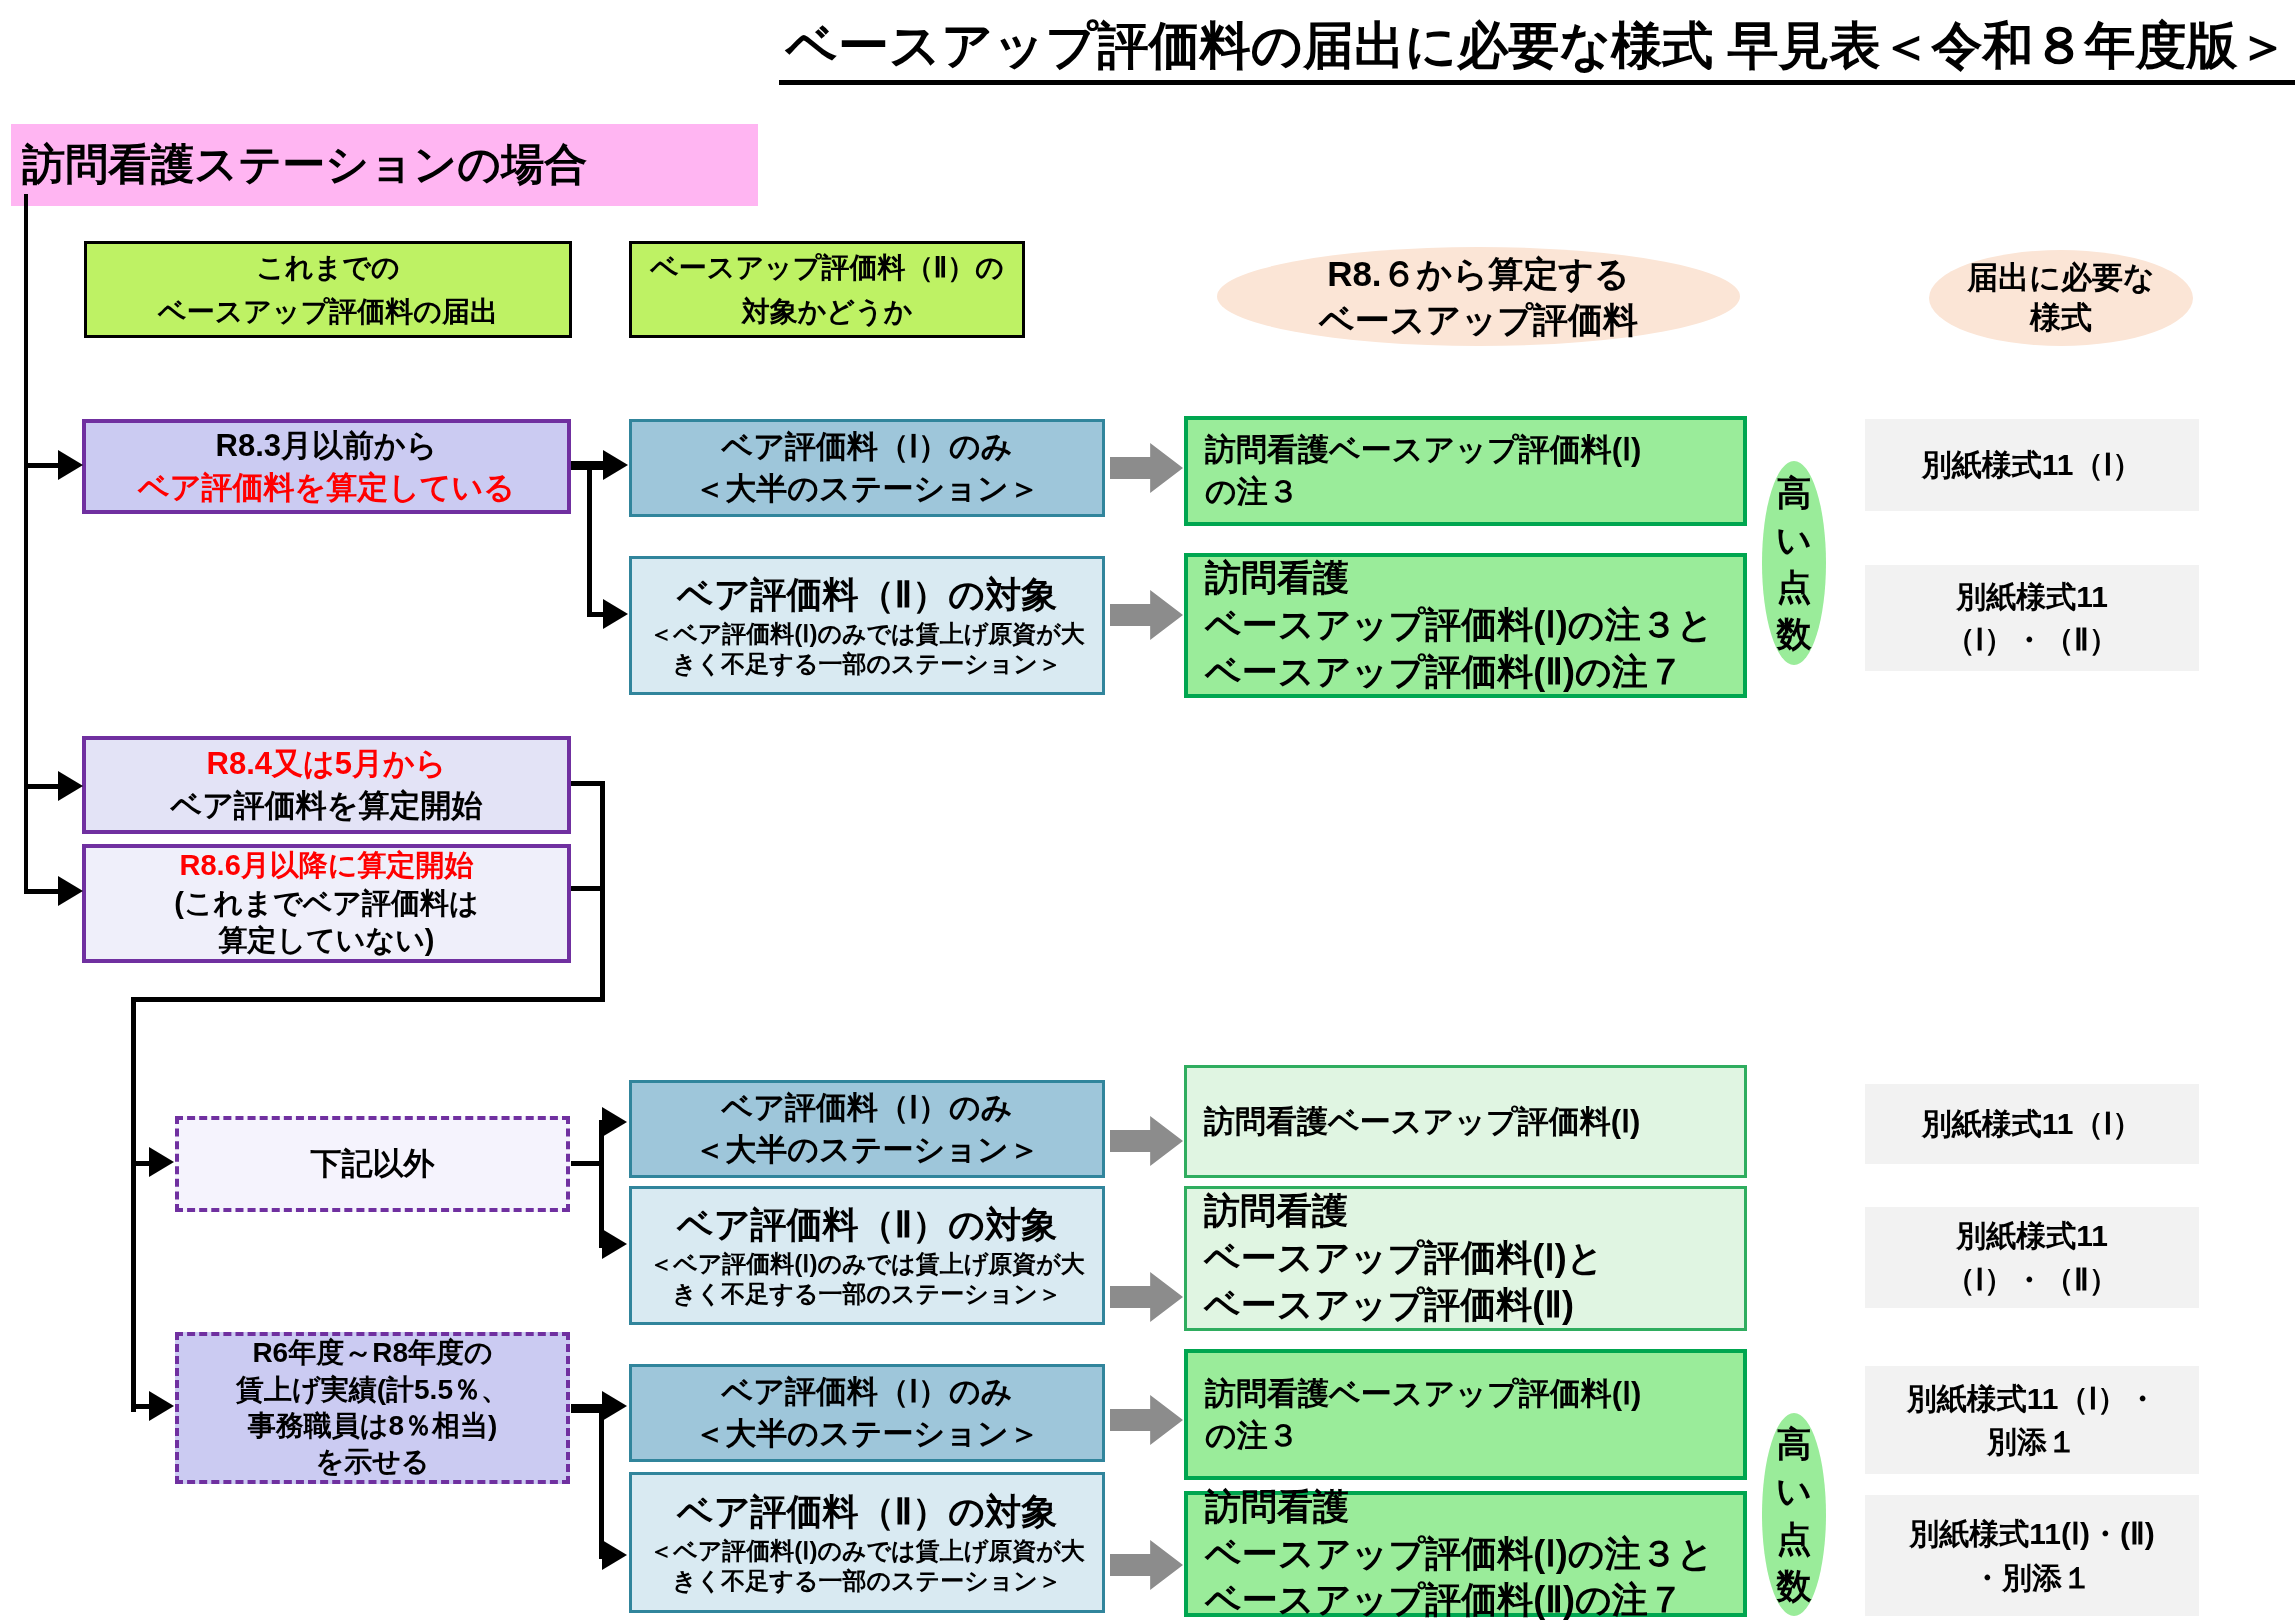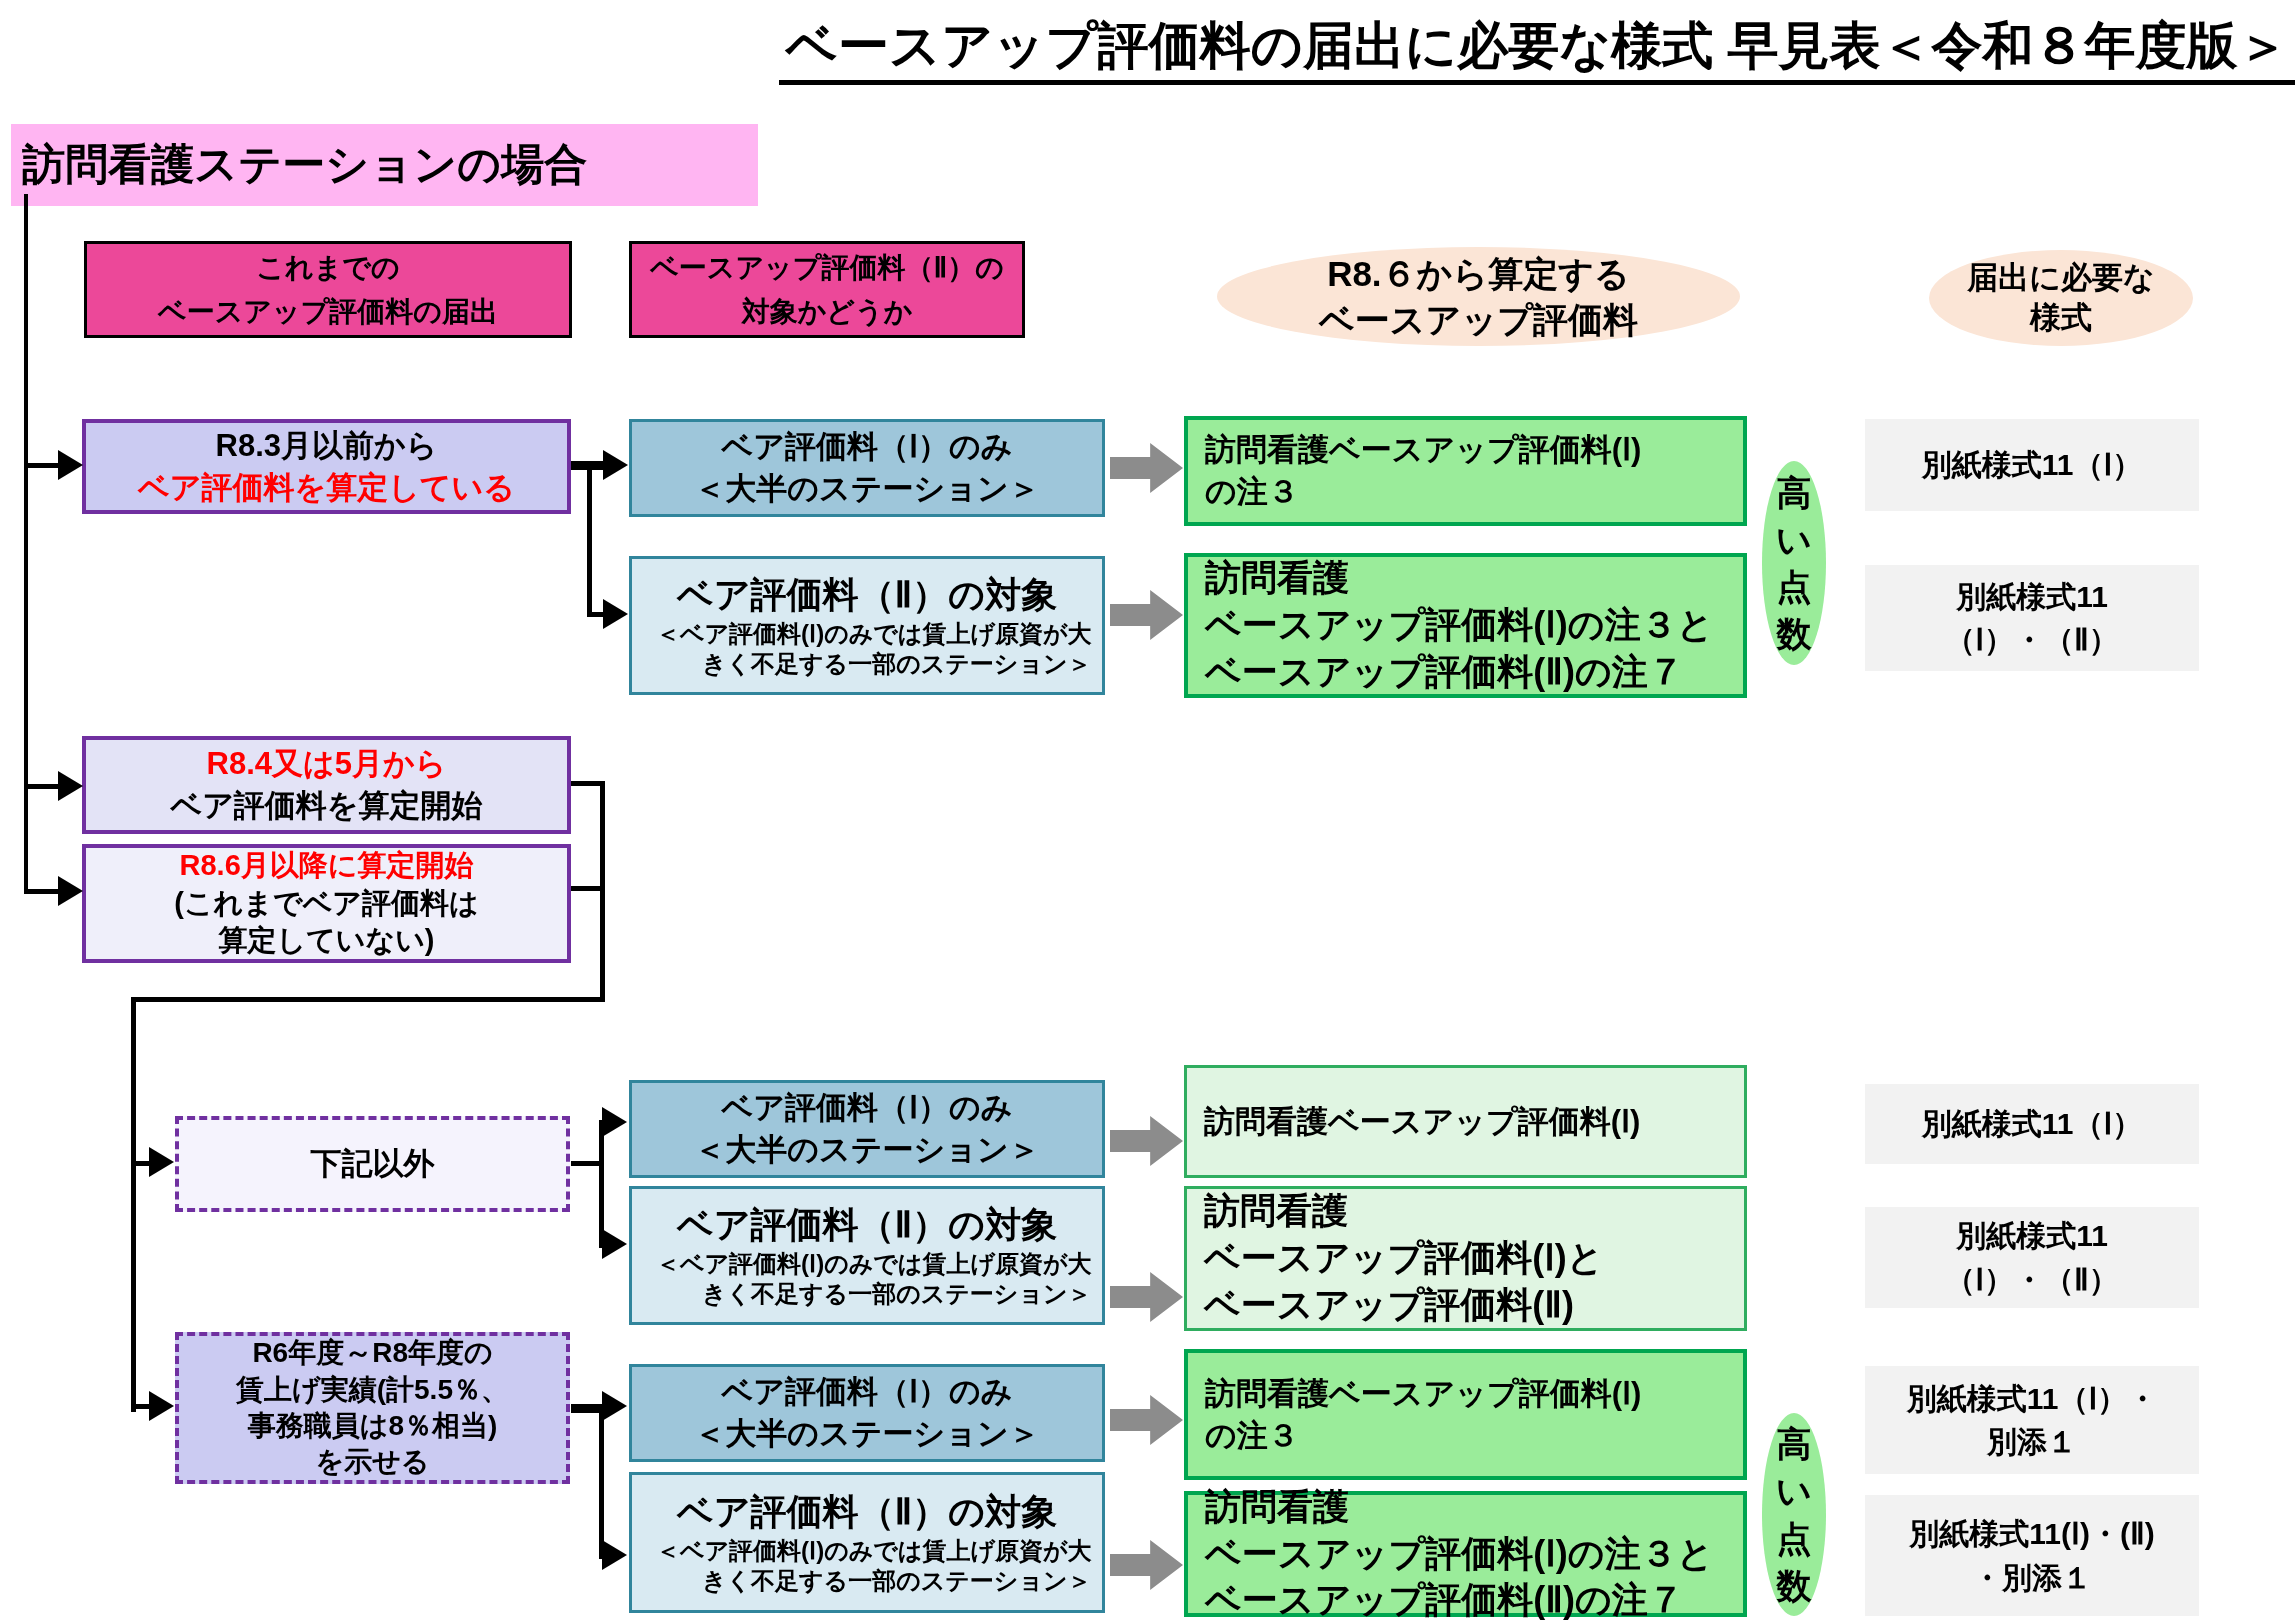--- a/index.html
+++ b/index.html
@@ -9,39 +9,39 @@
   .cc{display:flex;flex-direction:column;justify-content:center;align-items:center;text-align:center}
   .cl{display:flex;flex-direction:column;justify-content:center;align-items:flex-start;text-align:left}
   .line{position:absolute;background:#000}
   .tri{position:absolute;width:0;height:0;border-top:15.7px solid transparent;
        border-bottom:15.7px solid transparent;border-left:25px solid #000}
   .barrow{position:absolute;width:73px;height:50px;background:var(--arrow_gray);
        clip-path:polygon(0 28%,55% 28%,55% 0,100% 50%,55% 100%,55% 72%,0 72%)}
   .title-wrap{position:absolute;top:17px;left:0;width:100%;text-align:right}
   .title{display:inline-block;font-size:51px;line-height:1.15;border-bottom:5.9px solid #000;padding:0 6.5px 3.9px}
   .pink{background:var(--pink)}
-  .whitebox{background:#ec4899;border:3.3px solid #000}
+  .whitebox{background:#bef264;border:3.3px solid #000}
   .peach{background:var(--peach);border-radius:50%}
   .purple-solid{background:var(--lav_med);border:4.6px solid var(--purple)}
   .purple-solid2{background:var(--lav_light);border:4.6px solid var(--purple)}
   .purple-solid3{background:var(--lav_lighter);border:4.6px solid var(--purple)}
   .purple-dash{background:var(--lav_pale);border:4.6px dashed var(--purple)}
   .purple-dash2{background:var(--lav_med);border:4.6px dashed var(--purple)}
   .blue-dark{background:var(--blue_dark);border:3.9px solid var(--teal)}
   .blue-light{background:var(--blue_light);border:3.9px solid var(--teal)}
   .green-dark{background:var(--green_fill);border:4.6px solid var(--green_border)}
   .green-light{background:var(--green_light_fill);border:3.9px solid var(--green_light_border)}
   .graybox{background:var(--gray_box)}
   .red{color:var(--red)}
   .f47{font-size:31px;line-height:1.35}
   .f45{font-size:36px;line-height:1.3}
   .f44{font-size:29px;line-height:1.3}
   .f43{font-size:28px;line-height:1.55}
   .f37{font-size:24px;line-height:1.24}
-  .detail{word-break:break-all;text-align:right;padding:0 10.5px}
+  .detail{word-break:break-all;text-align:center;padding:0 10.5px}
   .ell-high{background:var(--green_fill);border-radius:50%;display:flex;flex-direction:column;
      justify-content:center;align-items:center;font-size:35px;line-height:1.35;overflow:visible}
   .padL{padding-left:17px;padding-right:6.5px}
 </style>
 </head>
 <body>
 
 <div id="canvas">
 
   <div class="title-wrap">

